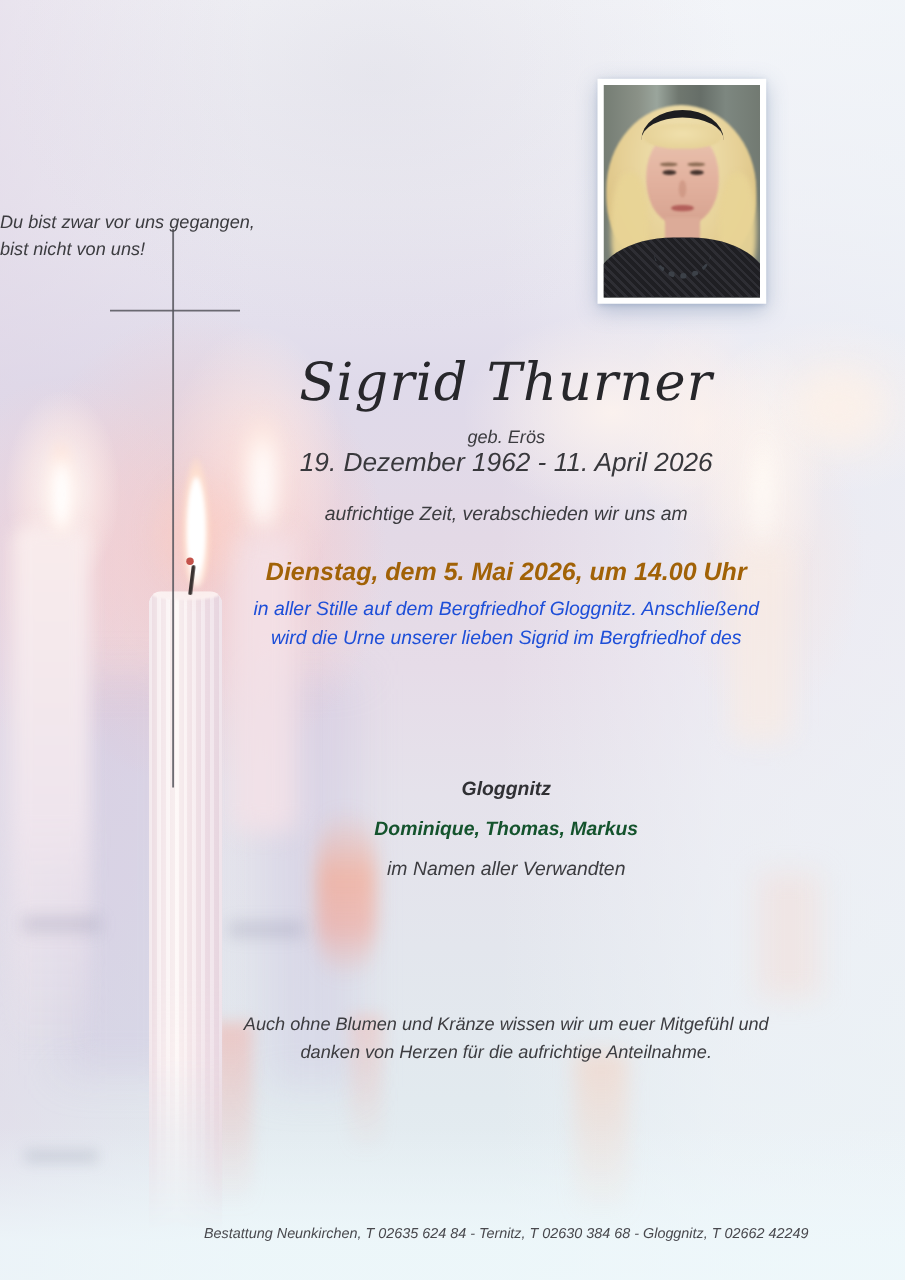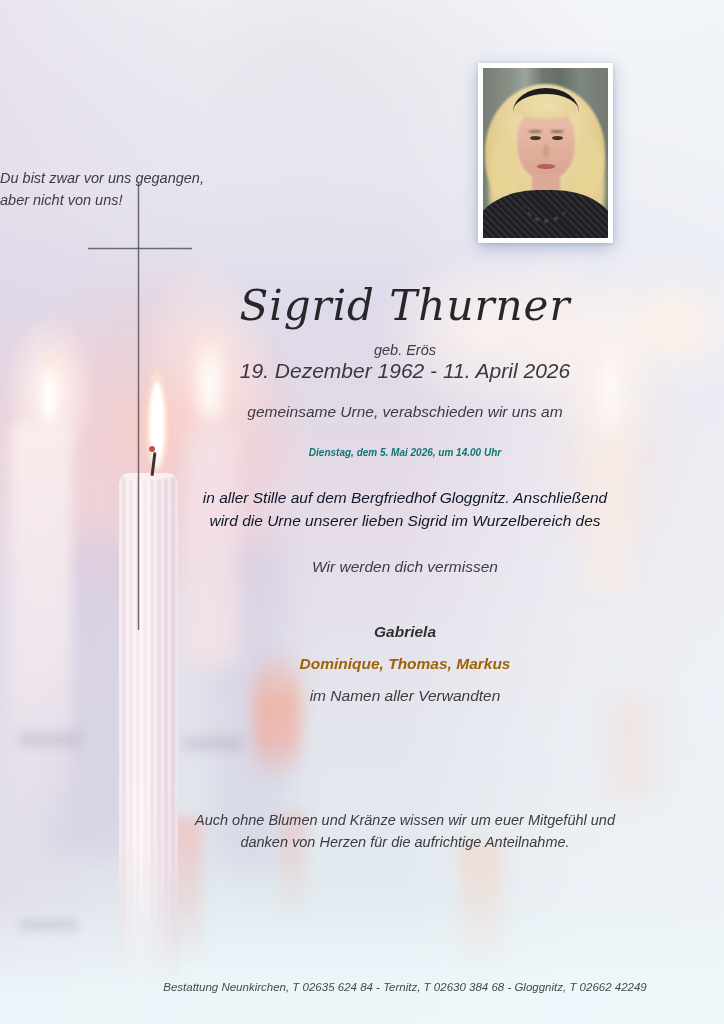--- a/index.html
+++ b/index.html
@@ -118,26 +118,26 @@
     background:rgba(232,212,150,.95);filter:blur(2px);}
   
   .txt{position:absolute;font-style:italic;}
   .quote{left:0;top:167px;width:456px;text-align:left;font-size:14.5px;line-height:22px;color:#3c3c40;}
   .col{position:absolute;left:86px;width:638px;text-align:center;}
   .name{top:281px;font-family:"DejaVu Serif",serif;font-style:italic;font-weight:400;
     font-size:42px;color:#27272b;letter-spacing:1px;}
   .maiden{top:341px;font-size:14.5px;line-height:18px;color:#3c3c40;}
   .dates{top:359px;font-size:21px;color:#38383c;}
   .intro{top:400px;font-size:15.5px;line-height:23px;color:#3c3c40;}
-  .ceremony{top:447px;font-size:10px;font-weight:bold;color:#0f766e;}
-  .details{top:476px;font-size:15.5px;line-height:23px;color:#0f172a;margin-top:10px;}
+  .ceremony{top:447px;font-size:20px;font-weight:bold;color:#a16207;}
+  .details{top:476px;font-size:15.5px;line-height:23px;color:#1d4ed8;}
   .missing{top:558px;font-size:15.5px;color:#3c3c40;}
   .mourner1{top:591px;font-size:15.5px;font-weight:bold;color:#303034;}
   .mourner2{top:623px;font-size:15.5px;font-weight:bold;color:#303034;}
-  .mourner3{top:655px;font-size:15.5px;font-weight:bold;color:#a16207;}
+  .mourner3{top:655px;font-size:15.5px;font-weight:bold;color:#14532d;}
   .closing{top:687px;font-size:15.5px;color:#3c3c40;}
   .condolence{top:809px;font-size:14.5px;line-height:22px;color:#3c3c40;}
   .footer{top:981px;font-size:11.5px;color:#48484d;}
 </style>
 </head>
 <body>
 
 <div class="page">
 
   <div class="bg-base"></div>
@@ -191,40 +191,39 @@
       <div class="p-hair-l"></div>
       <div class="p-hair-r"></div>
       <div class="p-shoulders"></div>
       <div class="p-texture"></div>
       <div class="p-necklace"></div>
     </div>
   </div>
 
   <div class="txt quote">
     <div>Du bist zwar vor uns gegangen,</div>
-    <div>aber nicht von uns!</div>
+    <div>bist nicht von uns!</div>
   </div>
 
   <div class="txt col name">Sigrid Thurner</div>
   <div class="txt col maiden">geb. Erös</div>
   <div class="txt col dates">19. Dezember 1962 - 11. April 2026</div>
 
   <div class="txt col intro">
-    <div>gemeinsame Urne, verabschieden wir uns am</div>
+    <div>aufrichtige Zeit, verabschieden wir uns am</div>
   </div>
 
   <div class="txt col ceremony">Dienstag, dem 5. Mai 2026, um 14.00 Uhr</div>
 
   <div class="txt col details">
     <div>in aller Stille auf dem Bergfriedhof Gloggnitz. Anschließend</div>
-    <div>wird die Urne unserer lieben Sigrid im Wurzelbereich des</div>
-  </div>
-
-  <div class="txt col missing">Wir werden dich vermissen</div>
-  <div class="txt col mourner2">Gabriela</div>
+    <div>wird die Urne unserer lieben Sigrid im Bergfriedhof des</div>
+  </div>
+
+  <div class="txt col mourner2">Gloggnitz</div>
   <div class="txt col mourner3">Dominique, Thomas, Markus</div>
   <div class="txt col closing">im Namen aller Verwandten</div>
 
   <div class="txt col condolence">
     <div>Auch ohne Blumen und Kränze wissen wir um euer Mitgefühl und</div>
     <div>danken von Herzen für die aufrichtige Anteilnahme.</div>
   </div>
 
   <div class="txt col footer">Bestattung Neunkirchen, T 02635 624 84 - Ternitz, T 02630 384 68 - Gloggnitz, T 02662 42249</div>
 

